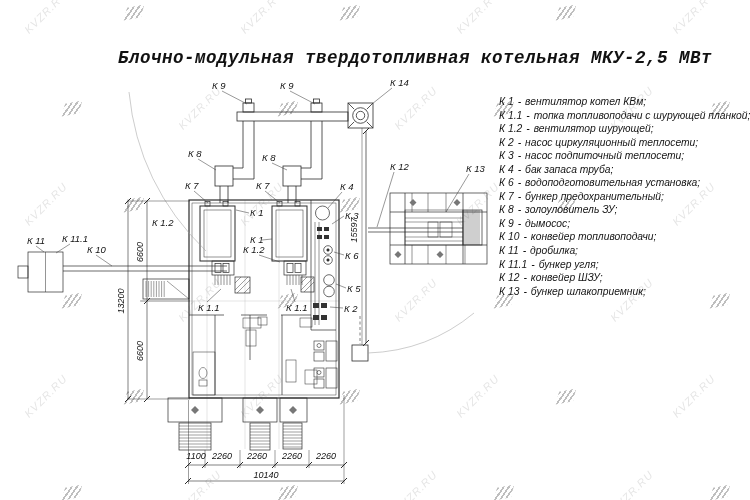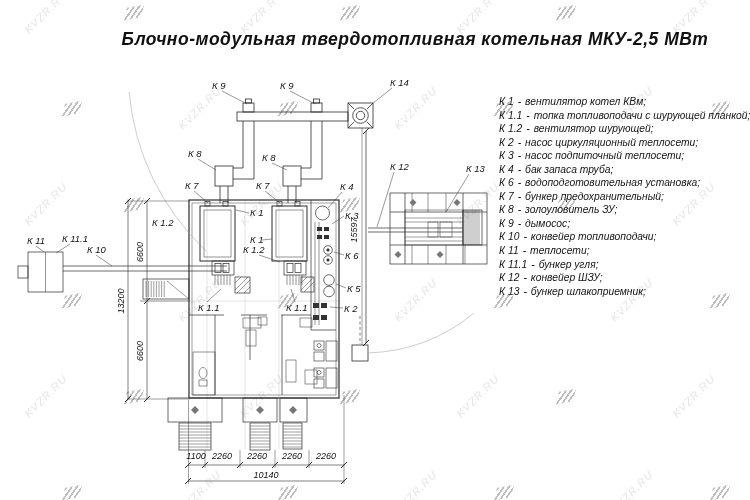--- a/index.html
+++ b/index.html
@@ -5,22 +5,22 @@
   html,body{margin:0;padding:0;background:#fff;}
   .sheet{position:relative;width:750px;height:500px;background:#ffffff;overflow:hidden;
          font-family:"Liberation Sans",sans-serif;}
   
   .wm-text{position:absolute;color:rgba(70,70,70,0.14);font-size:11px;font-style:italic;
            letter-spacing:1px;transform:rotate(-45deg);white-space:nowrap;pointer-events:none;}
   .wm-logo{position:absolute;width:16px;height:13px;opacity:.38;pointer-events:none;
            background:repeating-linear-gradient(115deg,#555 0 2px,transparent 2px 5px);
            transform:skewX(-25deg) rotate(-12deg);}
   
-  .title{position:absolute;left:90px;right:10px;top:29px;text-align:center;
-         font-style:italic;font-weight:600;font-size:17.5px;color:#111;letter-spacing:.5px;}
+  .title{position:absolute;left:90px;right:10px;top:48px;text-align:center;
+         font-style:italic;font-weight:600;font-size:17.5px;color:#111;letter-spacing:.5px;font-family:Liberation Mono, monospace;}
   
   .legend{position:absolute;left:499px;top:95px;font-style:italic;font-size:10.3px;
           color:#141414;line-height:13.55px;white-space:nowrap;}
   .legend .sep{padding:0 4px;}
   svg.draw{position:absolute;left:0;top:0;}
   svg text{font-family:"Liberation Sans",sans-serif;font-style:italic;fill:#111;}
   .lbl{font-size:9.5px;}
   .dim{font-size:9px;text-anchor:middle;}
 </style>
 </head>
@@ -319,18 +319,18 @@
       <div><span>К 1.1</span><span class="sep">-</span><span>топка топливоподачи с шурующей планкой;</span></div>
       <div><span>К 1.2</span><span class="sep">-</span><span>вентилятор шурующей;</span></div>
       <div><span>К 2</span><span class="sep">-</span><span>насос циркуляционный теплосети;</span></div>
       <div><span>К 3</span><span class="sep">-</span><span>насос подпиточный теплосети;</span></div>
       <div><span>К 4</span><span class="sep">-</span><span>бак запаса труба;</span></div>
       <div><span>К 6</span><span class="sep">-</span><span>водоподготовительная установка;</span></div>
       <div><span>К 7</span><span class="sep">-</span><span>бункер предохранительный;</span></div>
       <div><span>К 8</span><span class="sep">-</span><span>золоуловитель ЗУ;</span></div>
       <div><span>К 9</span><span class="sep">-</span><span>дымосос;</span></div>
       <div><span>К 10</span><span class="sep">-</span><span>конвейер топливоподачи;</span></div>
-      <div><span>К 11</span><span class="sep">-</span><span>теплосети;</span></div>
+      <div><span>К 11</span><span class="sep">-</span><span>дробилка;</span></div>
       <div><span>К 11.1</span><span class="sep">-</span><span>бункер угля;</span></div>
       <div><span>К 12</span><span class="sep">-</span><span>конвейер ШЗУ;</span></div>
       <div><span>К 13</span><span class="sep">-</span><span>бункер шлакоприемник;</span></div>
     </div>
 </div>
 
 </body></html>

